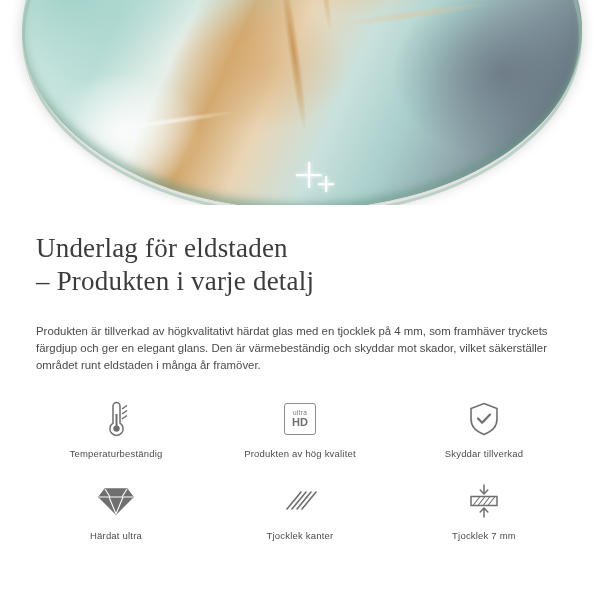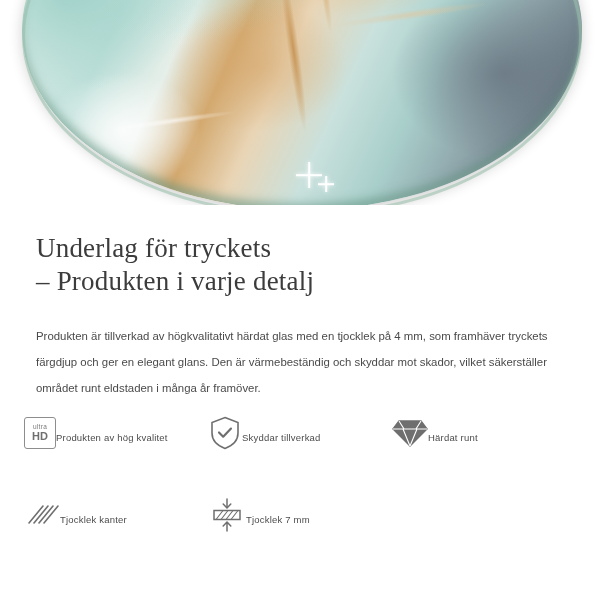--- a/index.html
+++ b/index.html
@@ -121,38 +121,38 @@
   }
   .headline .line2 { display: block; }
 
   
   .body-copy {
     position: absolute;
     left: 36px;
     top: 312px;
     width: 516px;
     font-size: 11.4px;
-    line-height: 26px;
+    line-height: 17px;
     color: #4a4a4a;
   }
 
   
   .features {
     position: absolute;
     left: 24px;
     top: 398px;
     width: 552px;
     display: grid;
     grid-template-columns: repeat(3, 1fr);
     grid-template-rows: 70px 70px;
     row-gap: 12px;
   }
   .feature {
     display: flex;
-    flex-direction: row;
+    flex-direction: column;
     align-items: center;
     justify-content: flex-start;
   }
   .feature .ico {
     height: 42px;
     display: flex;
     align-items: center;
     justify-content: center;
   }
   .feature .cap {
@@ -185,28 +185,41 @@
     <div class="disc">
       <div class="veins"></div>
       <div class="edge"></div>
     </div>
     <div class="disc-rim"></div>
     <div class="sparkle s1"></div>
     <div class="sparkle s2"></div>
   </div>
 
   <h1 class="headline">
-    <span>Underlag för tryckets</span>
+    <span>Underlag för eldstaden</span>
     <span class="line2">– Produkten i varje detalj</span>
   </h1>
 
   <p class="body-copy">Produkten är tillverkad av högkvalitativt härdat glas med en tjocklek på 4 mm, som framhäver tryckets färgdjup och ger en elegant glans. Den är värmebeständig och skyddar mot skador, vilket säkerställer området runt eldstaden i många år framöver.</p>
 
   <div class="features">
 
+    <div class="feature">
+      <div class="ico">
+        <svg width="34" height="38" viewBox="0 0 34 38" fill="none" stroke="#6f6f6f" stroke-width="1.5">
+          <path d="M14 6a3.5 3.5 0 0 1 7 0v17.2a6.6 6.6 0 1 1-7 0V6z"></path>
+          <circle cx="17.5" cy="28.6" r="3.2" fill="#6f6f6f" stroke="none"></circle>
+          <line x1="17.5" y1="14" x2="17.5" y2="27" stroke-width="2"></line>
+          <line x1="23" y1="9" x2="28" y2="5.5"></line>
+          <line x1="23" y1="14" x2="28" y2="10.5"></line>
+          <line x1="23" y1="19" x2="28" y2="15.5"></line>
+        </svg>
+      </div>
+      <div class="cap">Temperaturbeständig</div>
+    </div>
 
     <div class="feature">
       <div class="ico">
         <div class="ultrahd-box">
           <span class="u1">ultra</span>
           <span class="u2">HD</span>
         </div>
       </div>
       <div class="cap">Produkten av hög kvalitet</div>
     </div>
@@ -221,21 +234,21 @@
       <div class="cap">Skyddar tillverkad</div>
     </div>
 
     <div class="feature">
       <div class="ico">
         <svg width="36" height="34" viewBox="0 0 36 34" fill="none" stroke="#6f6f6f" stroke-width="1.4">
           <path d="M7 5h22l6 8-17 17L1 13 7 5z" fill="#6f6f6f" stroke="#6f6f6f"></path>
           <path d="M1 13h34M7 5l5 8-1 0 7 17M29 5l-5 8 1 0-7 17" stroke="#ffffff" stroke-width="1.1"></path>
         </svg>
       </div>
-      <div class="cap">Härdat runt</div>
+      <div class="cap">Härdat ultra</div>
     </div>
 
     <div class="feature">
       <div class="ico">
         <svg width="36" height="32" viewBox="0 0 36 32" fill="none" stroke="#6f6f6f" stroke-width="1.6" stroke-linecap="round">
           <line x1="10" y1="24" x2="24" y2="7"></line>
           <line x1="15" y1="24" x2="29" y2="7"></line>
           <line x1="20" y1="24" x2="34" y2="7"></line>
           <line x1="5" y1="24" x2="19" y2="7"></line>
         </svg>

